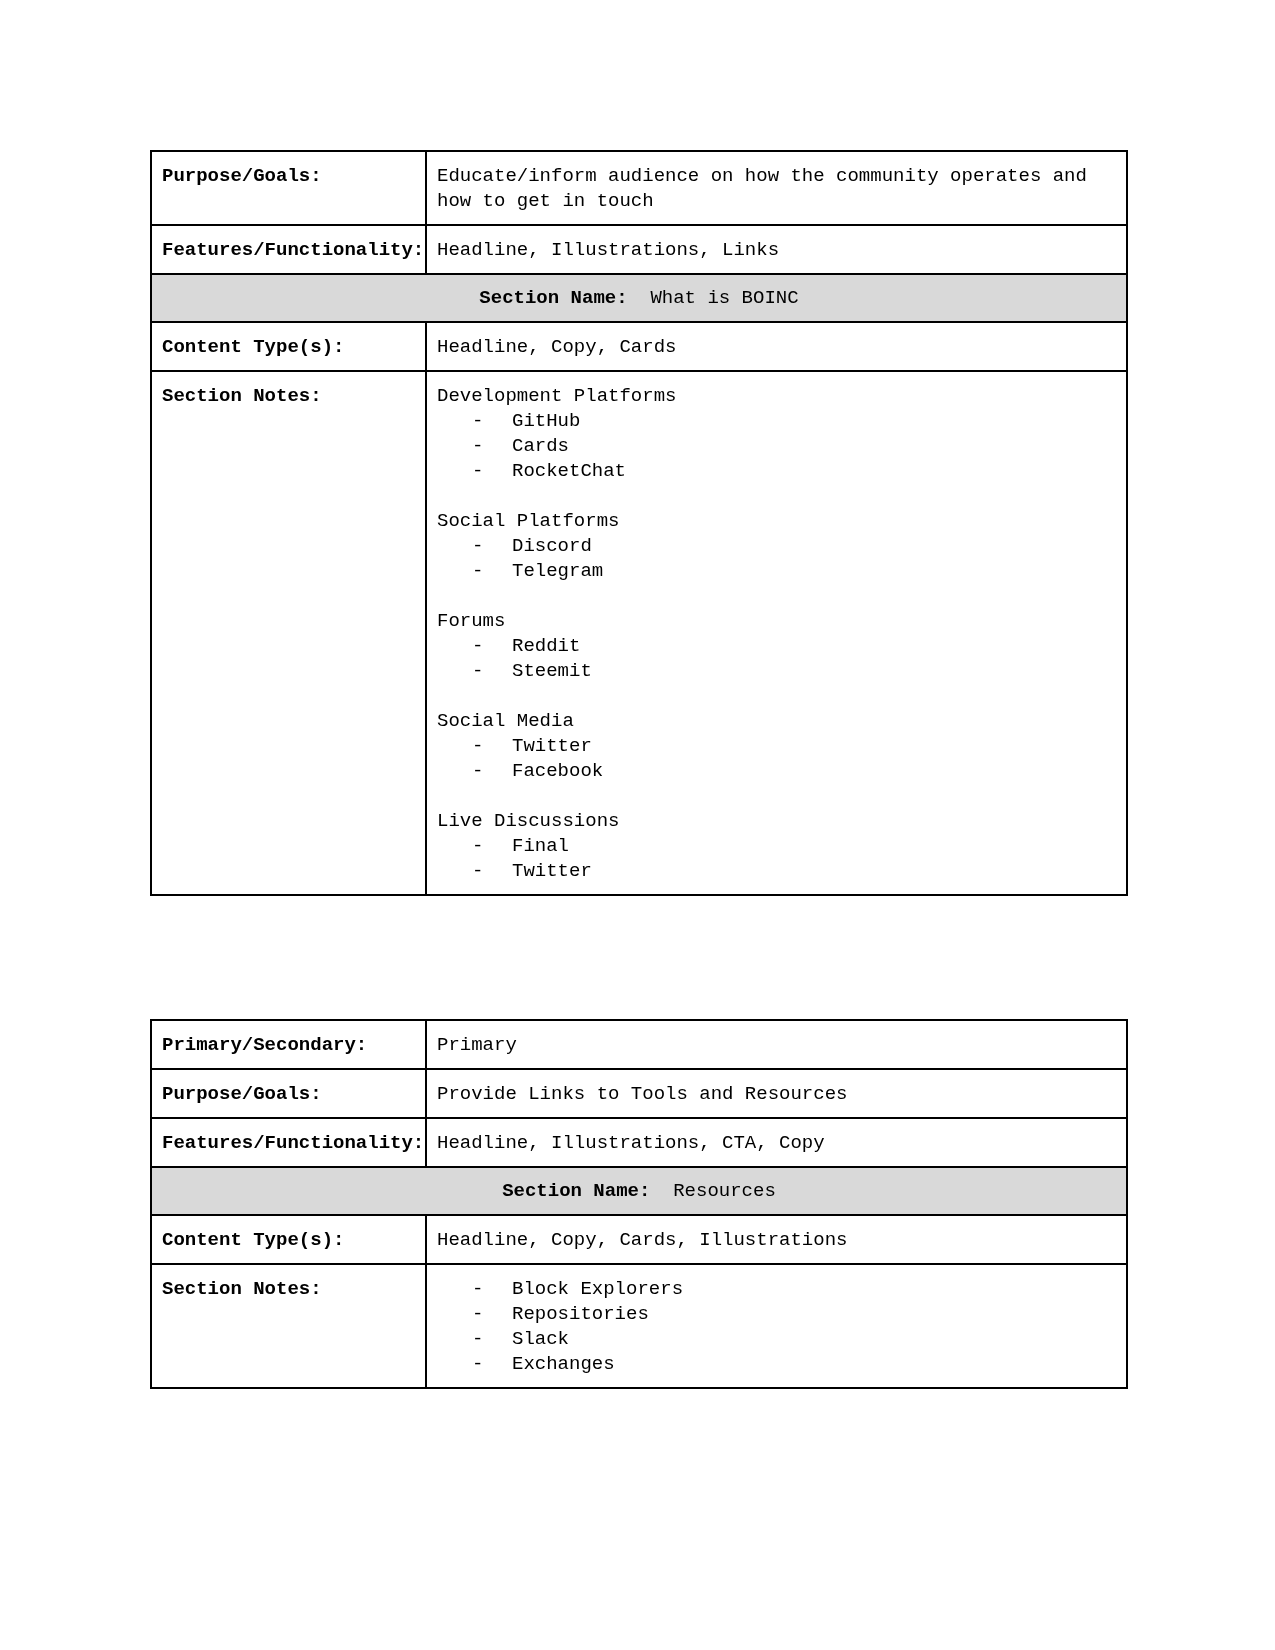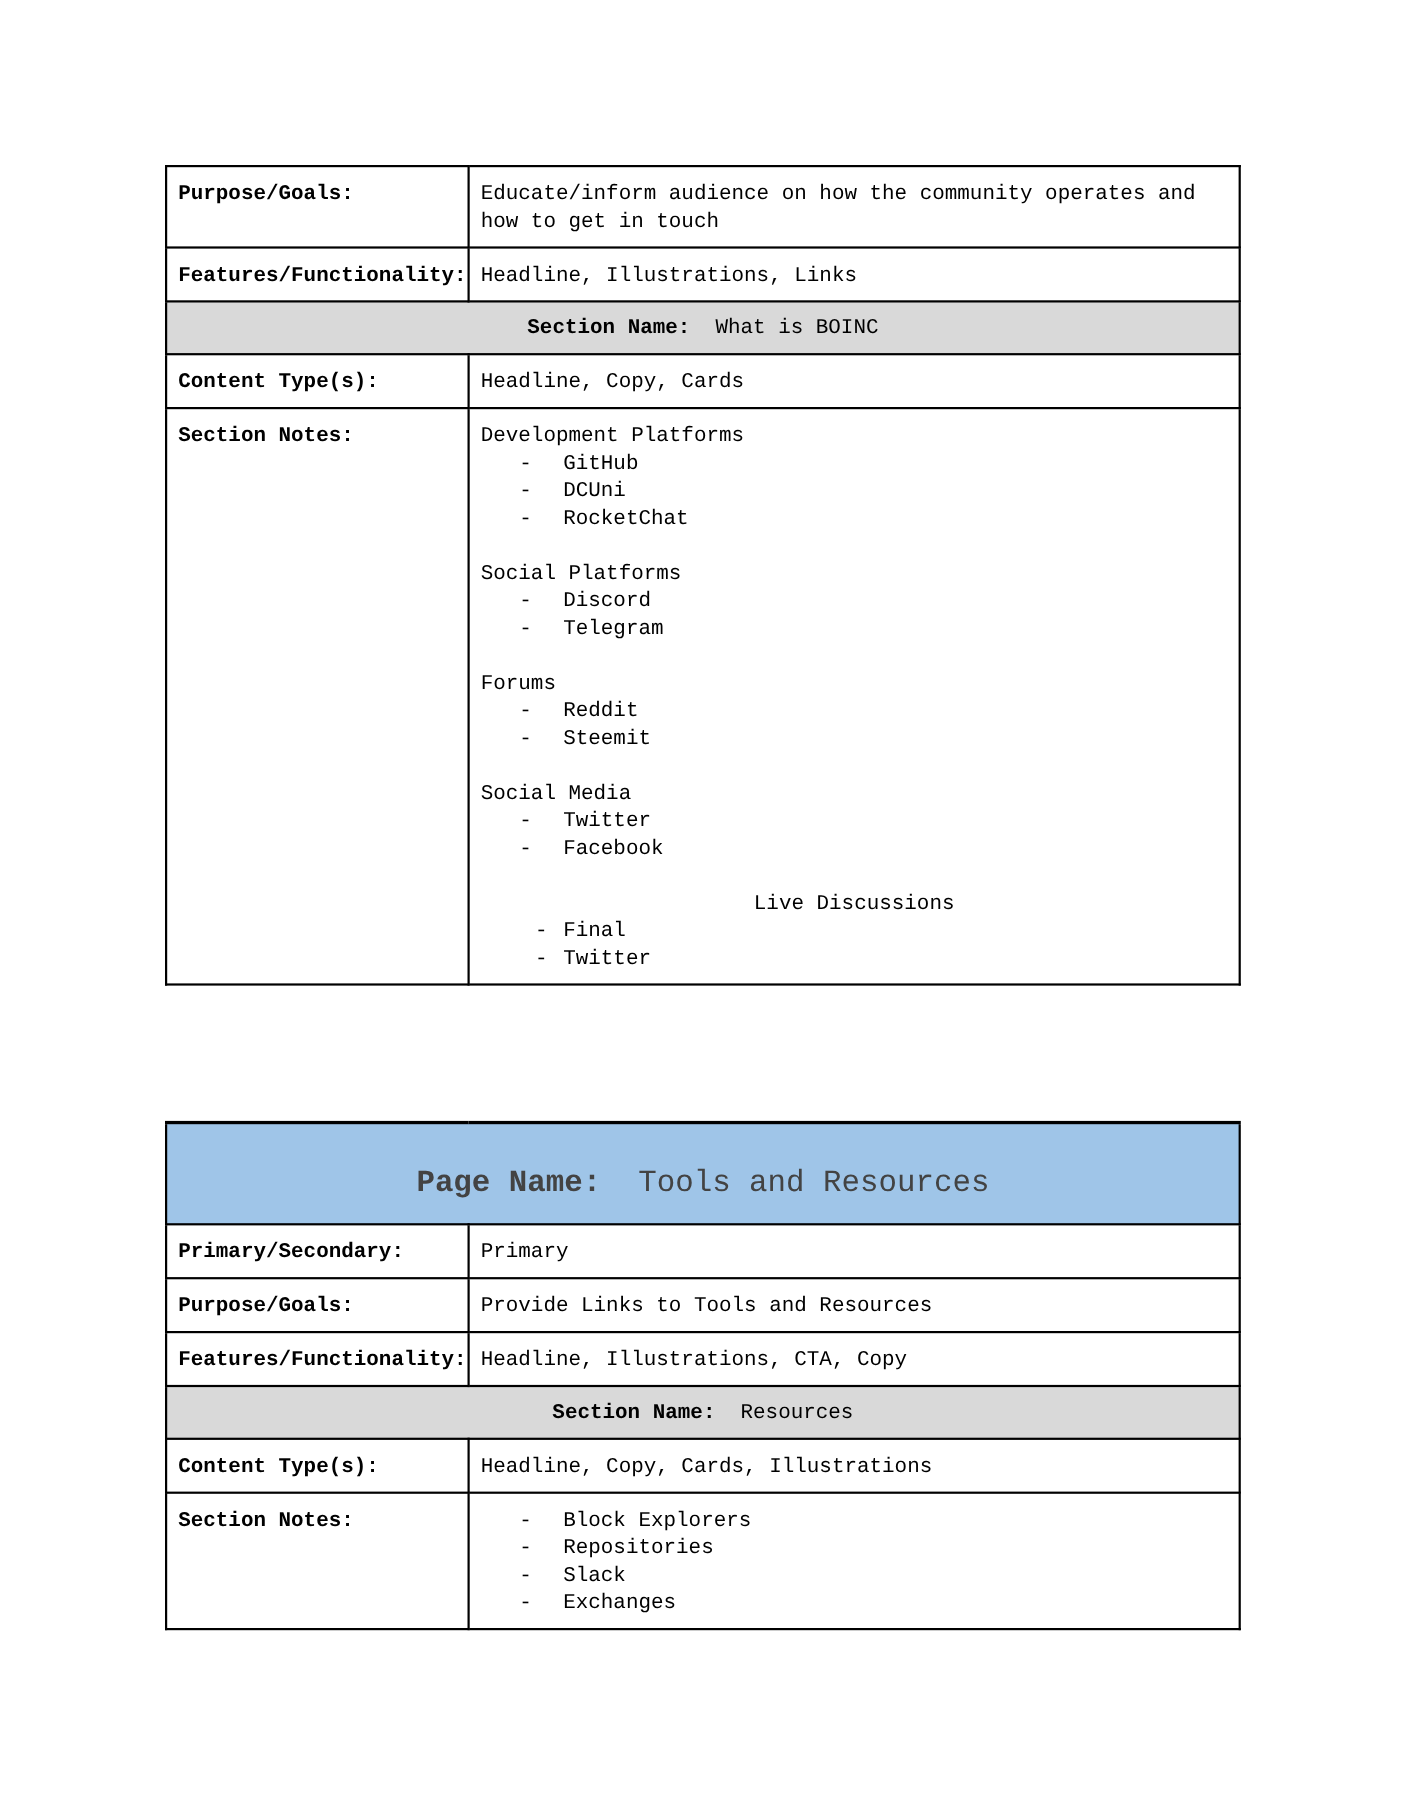--- a/index.html
+++ b/index.html
@@ -8,21 +8,21 @@
   td { border: 2px solid #000; font-size: 19px; padding: 0 10px; vertical-align: top; font-family: Liberation Mono, monospace; }
   col.c1 { width: 275px; }
   .label { font-weight: bold; }
   .gray td { background: #d9d9d9; text-align: center; vertical-align: middle; }
   .gray .sn-label { font-weight: bold; }
   .blue td { background: #9fc5e8; text-align: center; border-top: 3px solid #000; }
   .page-title { font-size: 28px; color: #434343; }
   .page-title b { font-weight: bold; }
   .cell { padding-top: 12px; padding-bottom: 10px; line-height: 25px; }
   .group { margin-bottom: 25px; }
-  .group:last-child { margin-bottom: 0; text-align: center; }
+  .group:last-child { margin-bottom: 0; }
   .item { display: flex; line-height: 25px; }
   .dash { width: 75px; padding-left: 35px; box-sizing: border-box; }
 </style>
 </head>
 <body>
 
 <table style="top:150px;">
   <colgroup>
       <col class="c1">
       <col>
@@ -50,21 +50,21 @@
     <td class="label cell">Section Notes:</td>
     <td class="cell" id="notes1">
           <div class="group">
             <div>Development Platforms</div>
             <div class="item">
               <span class="dash">-</span>
               <span>GitHub</span>
             </div>
             <div class="item">
               <span class="dash">-</span>
-              <span>DCUni</span>
+              <span>Cards</span>
             </div>
             <div class="item">
               <span class="dash">-</span>
               <span>RocketChat</span>
             </div>
           </div>
           <div class="group">
             <div>Social Platforms</div>
             <div class="item">
               <span class="dash">-</span>
@@ -112,25 +112,20 @@
   </tr>
 </tbody>
   </table>
 
 <table style="top:1019px;">
   <colgroup>
       <col class="c1">
       <col>
     </colgroup>
   <tbody>
-      <tr class="blue" style="height:92px;">
-    <td colspan="2" style="vertical-align:bottom; padding-bottom:20px;">
-      <span class="page-title"><b>Page Name:</b>&nbsp; <span>Tools and Resources</span></span>
-    </td>
-  </tr>
   <tr style="height:48px;">
     <td class="label cell">Primary/Secondary:</td>
     <td class="cell">Primary</td>
   </tr>
   <tr style="height:48px;">
     <td class="label cell">Purpose/Goals:</td>
     <td class="cell">Provide Links to Tools and Resources</td>
   </tr>
   <tr style="height:48px;">
     <td class="label cell">Features/Functionality:</td>

